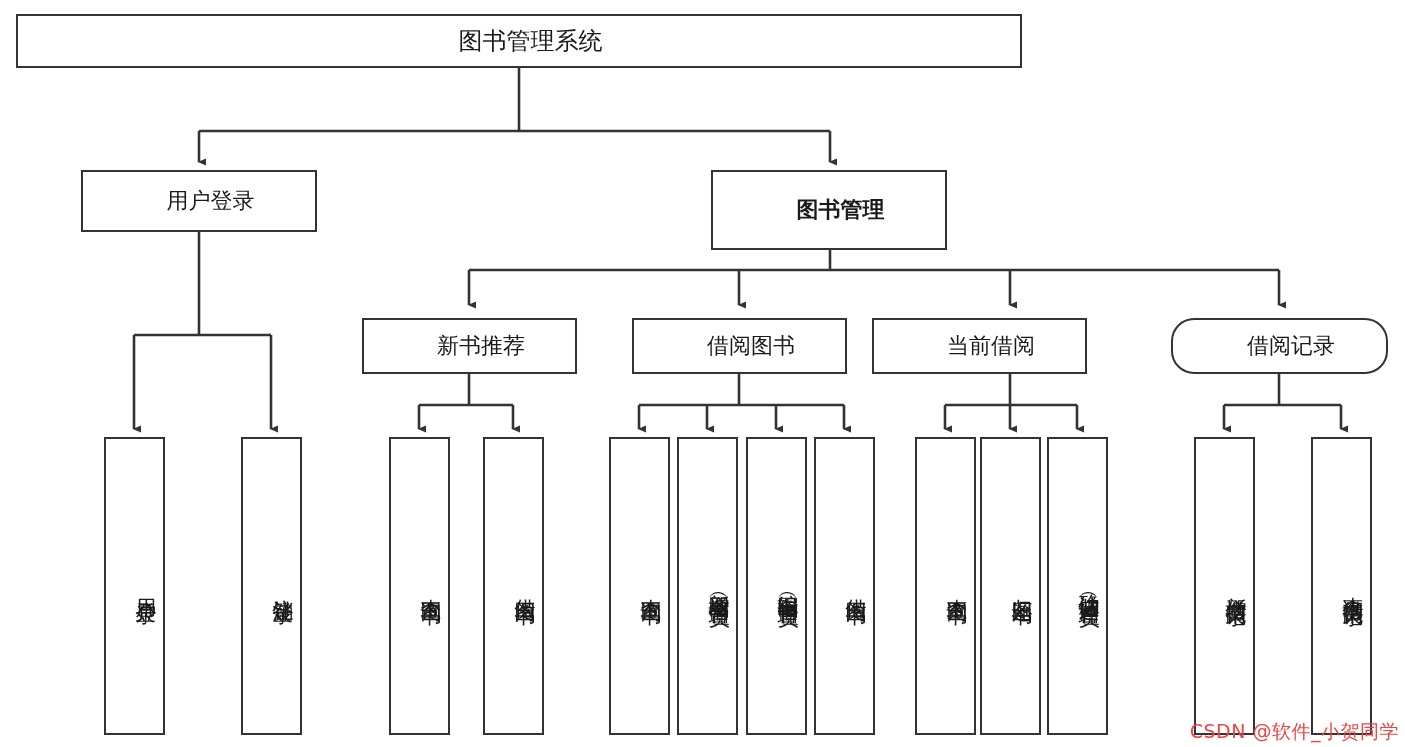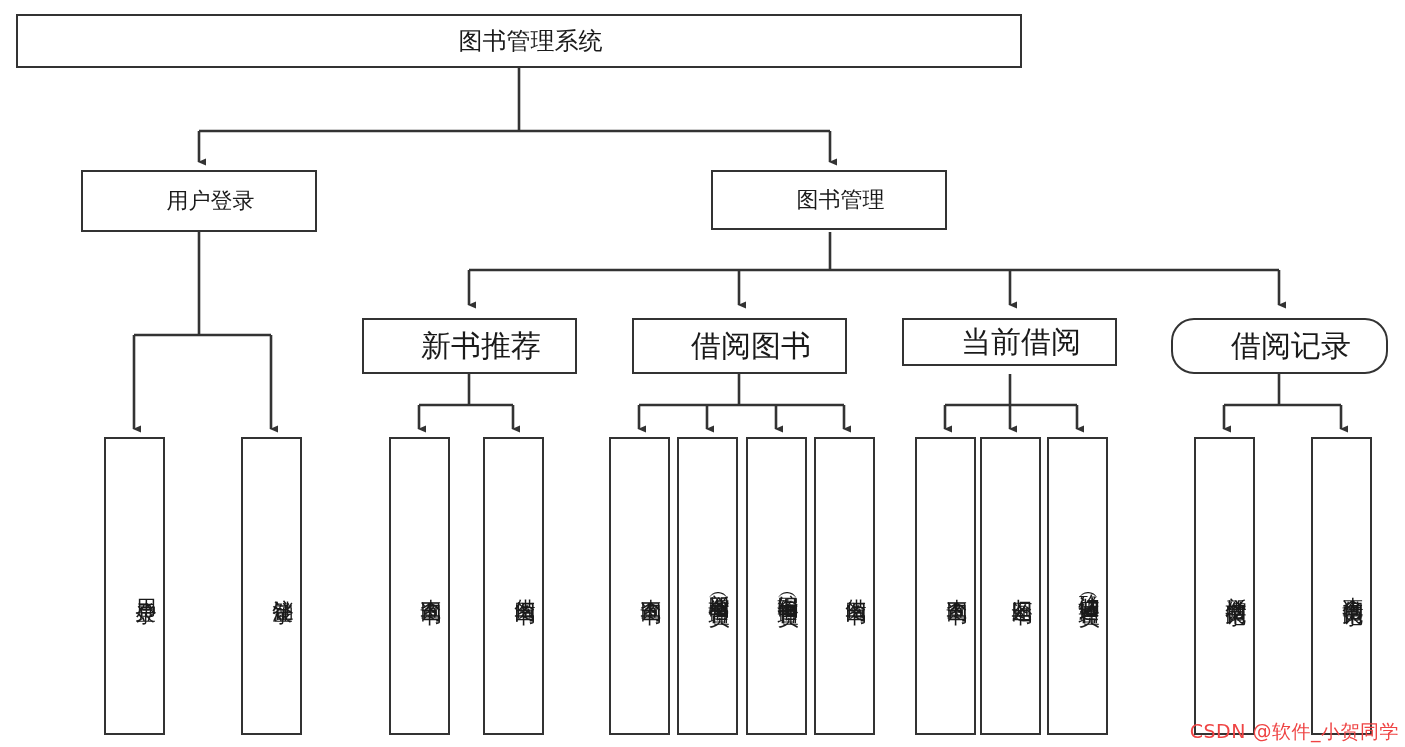--- a/index.html
+++ b/index.html
@@ -31,21 +31,21 @@
     display:flex;
     align-items:center;
     justify-content:center;
     text-align:center;
     color:#1a1a1a;
     z-index:2;
     padding-left:23px;
   }
   .node-root{ font-size:24px; }
   .node-l2{ font-size:22px; }
-  .node-l3{ font-size:30px; }
+  .node-l3{ font-size:22px; }
   .node-leaf{ font-size:21px; }
   .node-leaf .vtext{
     writing-mode:vertical-rl;
     text-orientation:upright;
     letter-spacing:2px;
     line-height:1.05;
     white-space:nowrap;
     display:block;
   }
   .label{
@@ -118,31 +118,31 @@
     </g>
   </svg>
 
   <div class="node node-root" style="left:16px; top:14px; width:1006px; height:54px;">
     <span class="label">图书管理系统</span>
   </div>
 
   <div class="node node-l2" style="left:81px; top:170px; width:236px; height:62px;">
     <span class="label">用户登录</span>
   </div>
-  <div class="node node-l2" style="left:711px; top:170px; width:236px; height:60px;">
+  <div class="node node-l2" style="left:711px; top:170px; width:236px; height:80px;font-weight:bold;">
     <span class="label">图书管理</span>
   </div>
 
   <div class="node node-l3" style="left:362px; top:318px; width:215px; height:56px;">
     <span class="label">新书推荐</span>
   </div>
   <div class="node node-l3" style="left:632px; top:318px; width:215px; height:56px;">
     <span class="label">借阅图书</span>
   </div>
-  <div class="node node-l3" style="left:902px; top:318px; width:215px; height:48px;font-family:Liberation Serif, serif;">
+  <div class="node node-l3" style="left:872px; top:318px; width:215px; height:56px;font-family:Liberation Serif, serif;">
     <span class="label">当前借阅</span>
   </div>
   <div class="node node-l3" style="left:1171px; top:318px; width:217px; height:56px;border-radius:23px;">
     <span class="label">借阅记录</span>
   </div>
 
   <div class="node node-leaf" style="left:104px; top:437px; width:61px; height:298px;">
     <span class="vtext">用户登录</span>
   </div>
   <div class="node node-leaf" style="left:241px; top:437px; width:61px; height:298px;">

